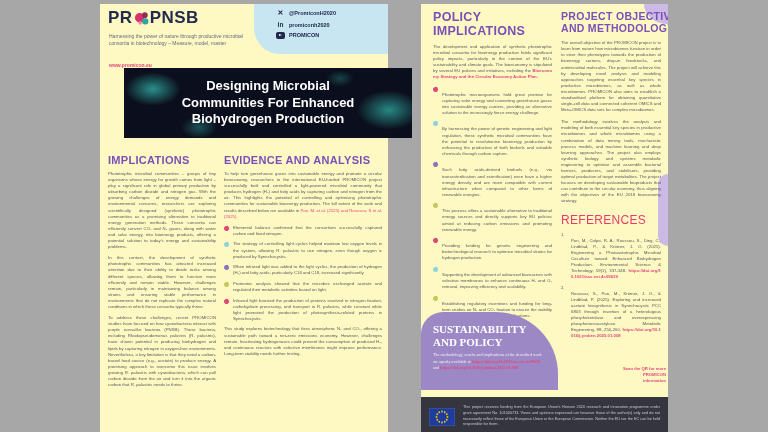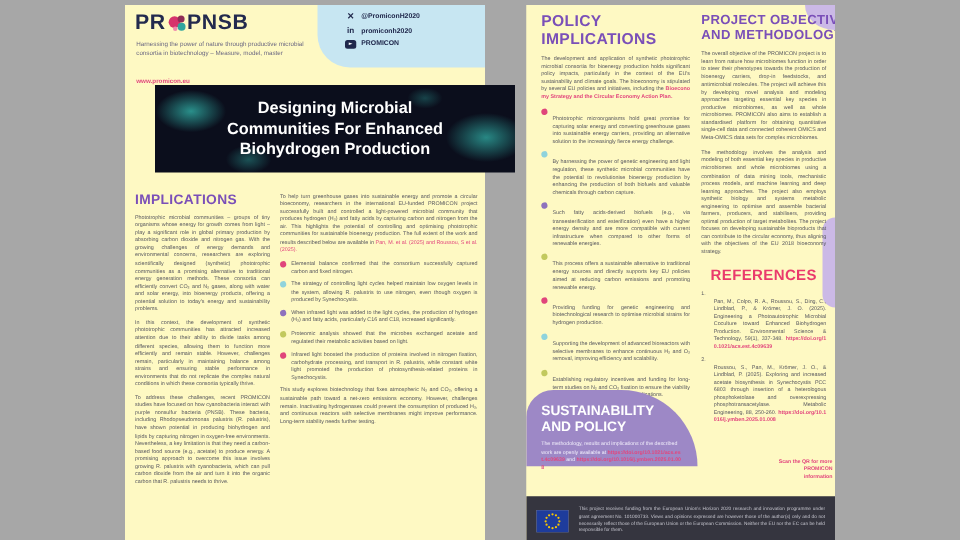--- a/index.html
+++ b/index.html
@@ -36,41 +36,41 @@
             #0b0e1c; margin-left: 24px;}
   .banner-title{width:190px;text-align:center;color:#ffffff;font-weight:bold;
                 font-size:13px;line-height:1.28;}
 
   
   .col{position:absolute;top:150px;}
   .col1{left:8px;width:108px;}
   .col2{left:124px;width:158px;}
   .h-purple{font-size:11px;color:#7a4fb8;font-weight:bold;letter-spacing:.3px;margin:0 0 5px 0;}
   .h-purple.big{font-size:12.5px;line-height:1.12;margin:0;}
-  .h-pink{font-size:12px;color:#ea3a6c;font-weight:bold;letter-spacing:.3px;margin:8px 0 5px 0;text-align:center;}
+  .h-pink{font-size:12px;color:#ea3a6c;font-weight:normal;letter-spacing:.3px;margin:8px 0 5px 0;}
   .para{font-size:4.3px;line-height:1.42;color:#57575e;text-align:justify;margin:0 0 5px 0;}
   .cite{color:#e2477e;}
   .link{color:#e2477e;font-weight:bold;cursor:pointer;word-break:break-all;}
   .bullet{display:flex;gap:4px;margin:0 0 4.5px 0;}
   .dot{flex:0 0 5px;width:5px;height:5px;border-radius:60% 45% 55% 50%;
        transform:rotate(-15deg);margin-top:1px;}
   .bullet .para{margin:0;flex:1;}
 
   
   .corner-decor{position:absolute;right:0;top:0;width:24px;height:20px;background:#cbb9e6;
                 border-radius:0 0 0 100%;}
   .edge-decor{position:absolute;right:0;top:170px;width:10px;height:72px;background:#cbb9e6;
               border-radius:72px 0 0 72px;}
   .policy-col{position:absolute;left:12px;top:6px;width:119px;}
   .policy-col .para{margin-top:6px;}
   .right-col{position:absolute;left:140px;top:6px;width:100px;}
   .right-col .h-purple{font-size:10.5px;line-height:1.15;margin:0;}
   .right-col .para{margin-top:6px;}
-  .sus-box{position:absolute;left:0;top:308px;width:137px;height:61px;background:#9d88c6;
-           border-radius:22px 62px 0 0;box-sizing:border-box;padding:11px 12px 0 12px;}
+  .sus-box{position:absolute;left:0;top:308px;width:137px;height:78px;background:#9d88c6;
+           border-radius:22px 62px 0 0;box-sizing:border-box;padding:11px 12px 0 12px;font-family:Liberation Serif, serif;}
   .sus-box h2{font-size:11px;color:#ffffff;font-weight:bold;line-height:1.15;margin:0 0 4px 0;}
   .sus-text{font-size:4.2px;line-height:1.5;color:#f1eefb;text-align:left;margin:0;}
   .qr-note{position:absolute;right:2px;top:362px;width:46px;font-size:4.2px;line-height:1.4;
            color:#e2477e;font-weight:bold;text-align:right;}
   .footer{position:absolute;left:0;top:393px;width:247px;height:39px;background:#35353f;
           display:flex;align-items:center;gap:8px;box-sizing:border-box;padding:0 8px;}
   .flag{flex:0 0 26px;}
   .footer-text{font-size:3.8px;line-height:1.55;color:#c6c6cf;text-align:justify;margin:0;}
   .nowrap{white-space:nowrap;}
 </style>
@@ -115,20 +115,21 @@
     </div>
 
     <div class="col col1">
       <h2 class="h-purple">IMPLICATIONS</h2>
       <p class="para">Phototrophic microbial communities – groups of tiny organisms whose energy for growth comes from light – play a significant role in global primary production by absorbing carbon dioxide and nitrogen gas. With the growing challenges of energy demands and environmental concerns, researchers are exploring scientifically designed (synthetic) phototrophic communities as a promising alternative to traditional energy generation methods. These consortia can efficiently convert CO₂ and N₂ gases, along with water and solar energy, into bioenergy products, offering a potential solution to today's energy and sustainability problems.</p>
       <p class="para">In this context, the development of synthetic phototrophic communities has attracted increased attention due to their ability to divide tasks among different species, allowing them to function more efficiently and remain stable. However, challenges remain, particularly in maintaining balance among strains and ensuring stable performance in environments that do not replicate the complex natural conditions in which these consortia typically thrive.</p>
       <p class="para">To address these challenges, recent PROMICON studies have focused on how cyanobacteria interact with purple nonsulfur bacteria (PNSB). These bacteria, including Rhodopseudomonas palustris (R. palustris), have shown potential in producing biohydrogen and lipids by capturing nitrogen in oxygen-free environments. Nevertheless, a key limitation is that they need a carbon-based food source (e.g., acetate) to produce energy. A promising approach to overcome this issue involves growing R. palustris with cyanobacteria, which can pull carbon dioxide from the air and turn it into the organic carbon that R. palustris needs to thrive.</p>
     </div>
 
     <div class="col col2">
+      <h2 class="h-purple">EVIDENCE AND ANALYSIS</h2>
       <p class="para"><span>To help turn greenhouse gases into sustainable energy and promote a circular bioeconomy, researchers in the international EU-funded PROMICON project successfully built and controlled a light-powered microbial community that produces hydrogen (H₂) and fatty acids by capturing carbon and nitrogen from the air. This highlights the potential of controlling and optimising phototrophic communities for sustainable bioenergy production. The full extent of the work and results described below are available in</span> <span class="cite">Pan, M. et al. (2025) and Roussou, S et al. (2025).</span></p>
 
       <div>
         <div class="bullet">
           <span class="dot" style="background-color: rgb(224, 69, 123);"></span>
           <p class="para">Elemental balance confirmed that the consortium successfully captured carbon and fixed nitrogen.</p>
         </div>
         <div class="bullet">
           <span class="dot" style="background-color: rgb(143, 211, 220);"></span>
           <p class="para">The strategy of controlling light cycles helped maintain low oxygen levels in the system, allowing R. palustris to use nitrogen, even though oxygen is produced by Synechocystis.</p>

